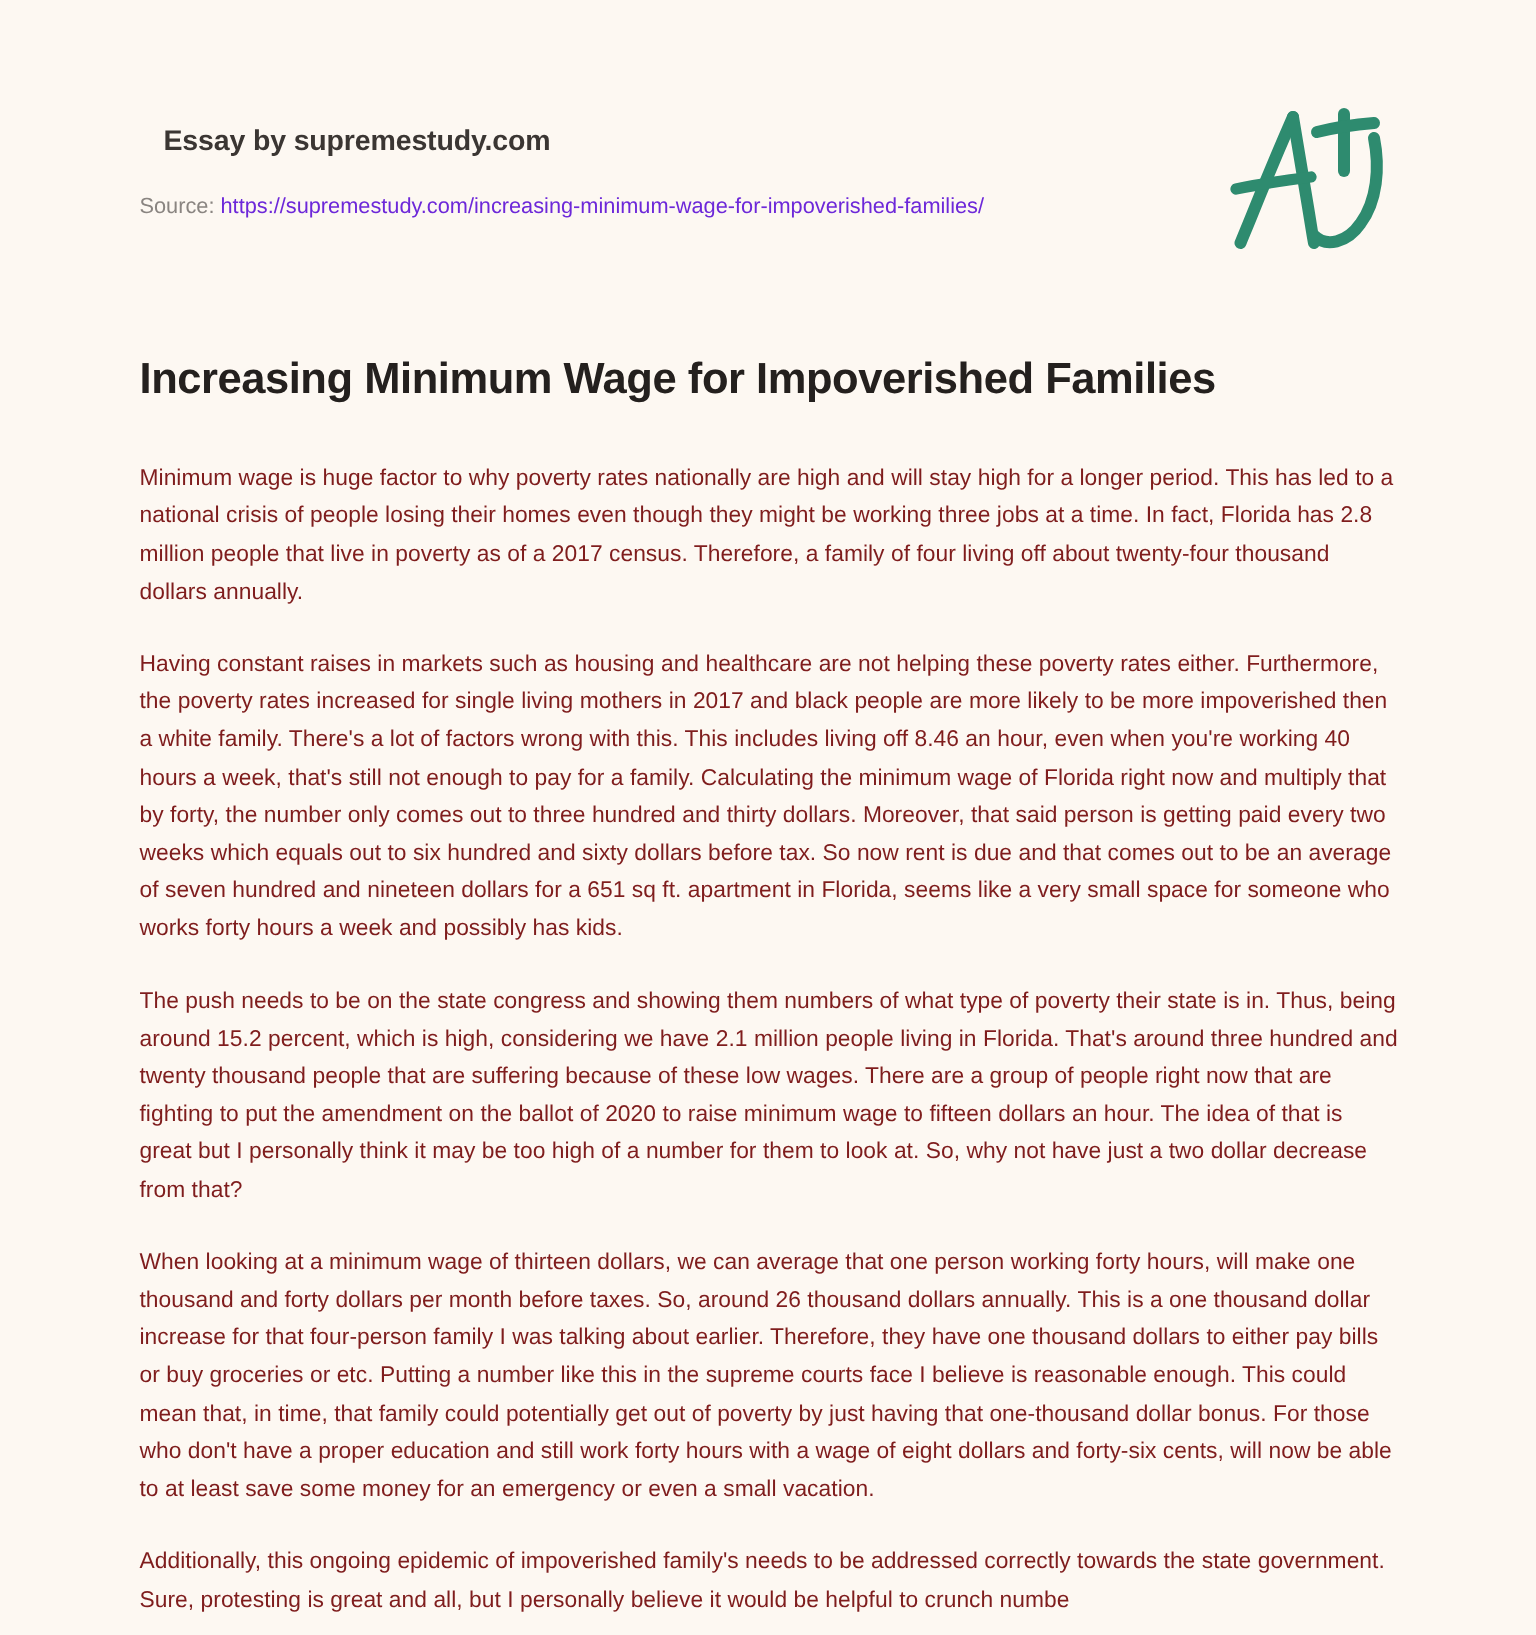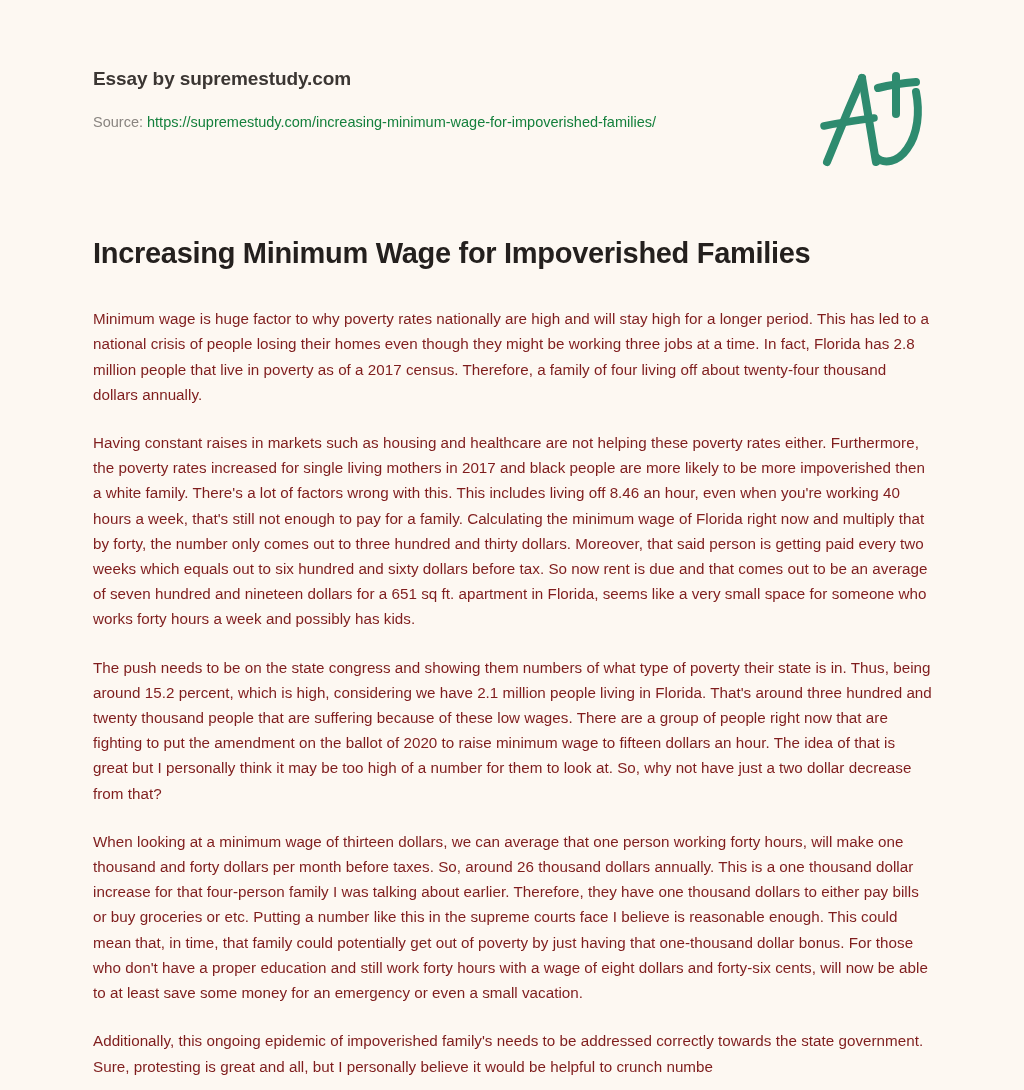--- a/index.html
+++ b/index.html
@@ -40,37 +40,37 @@
     top: 68px;
     width: 700px;
   }
 
   .essay-by {
     font-size: 19px;
     font-weight: bold;
     color: #3b3633;
     letter-spacing: -0.1px;
     line-height: 1.2;
-    margin: 0;
+    margin: 16px;
     white-space: nowrap;
   }
 
   .source-line {
     margin-top: 22px;
     font-size: 14.5px;
     line-height: 1.3;
     white-space: nowrap;
   }
 
   .source-label {
     color: #8a8581;
   }
 
   .source-url {
-    color: #15803d;
+    color: #6d28d9;
     text-decoration: none;
   }
 
   
   .logo {
     position: absolute;
     left: 812px;
     top: 58px;
     width: 118px;
     height: 120px;

